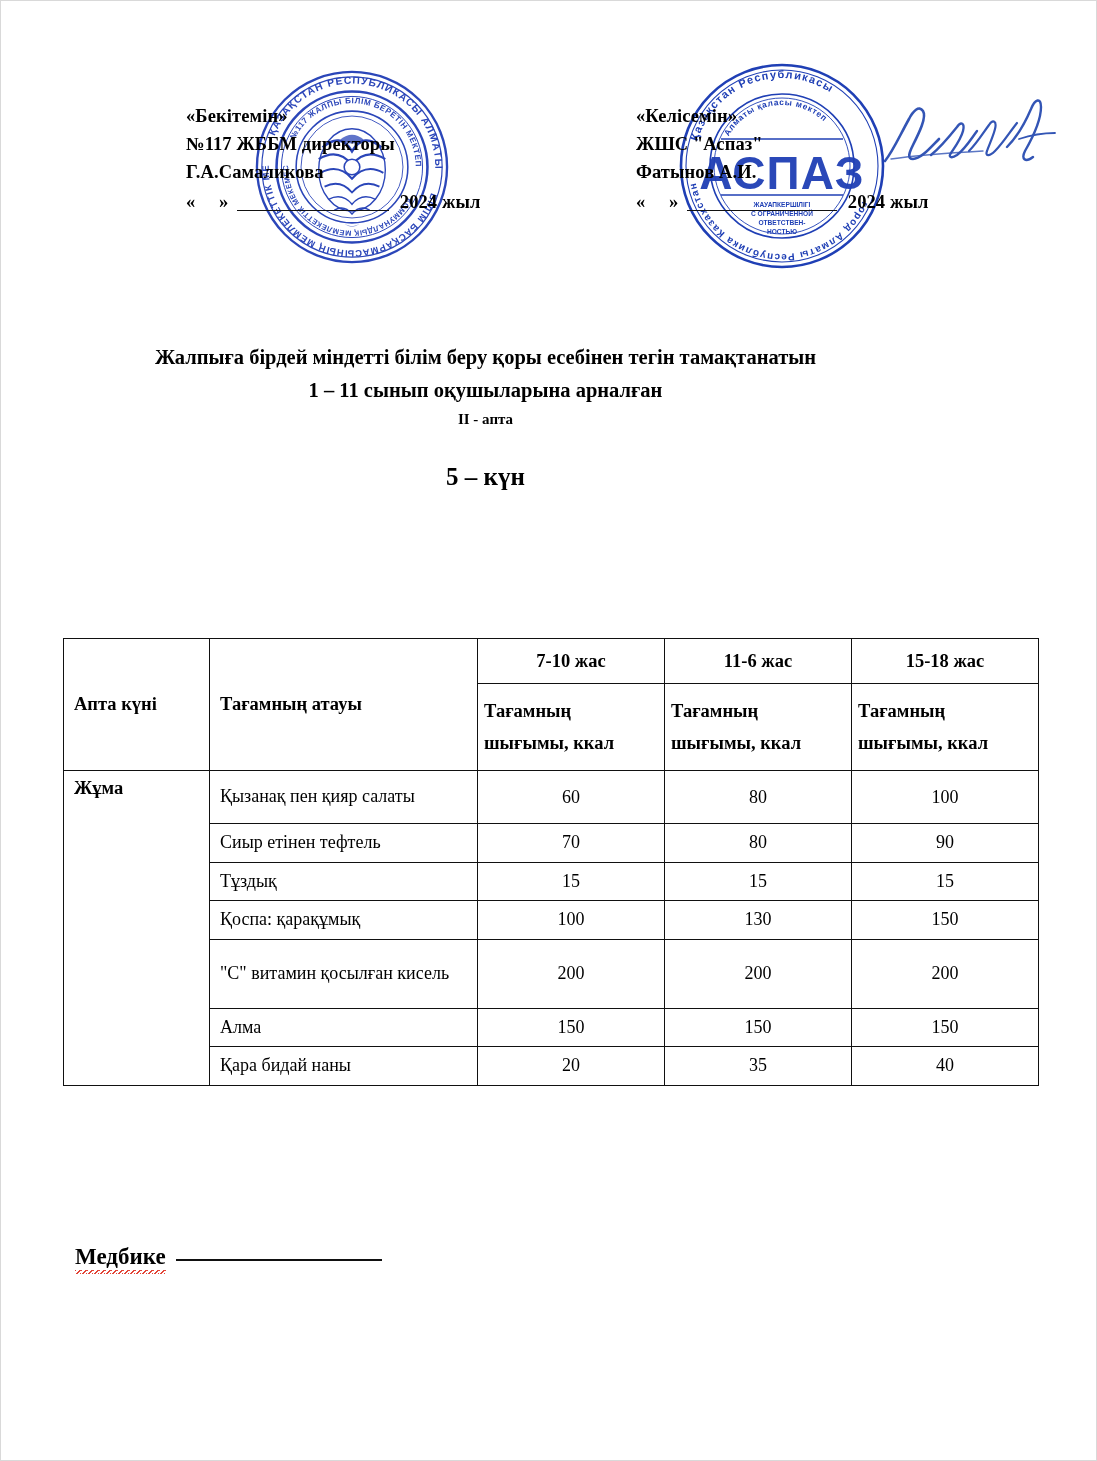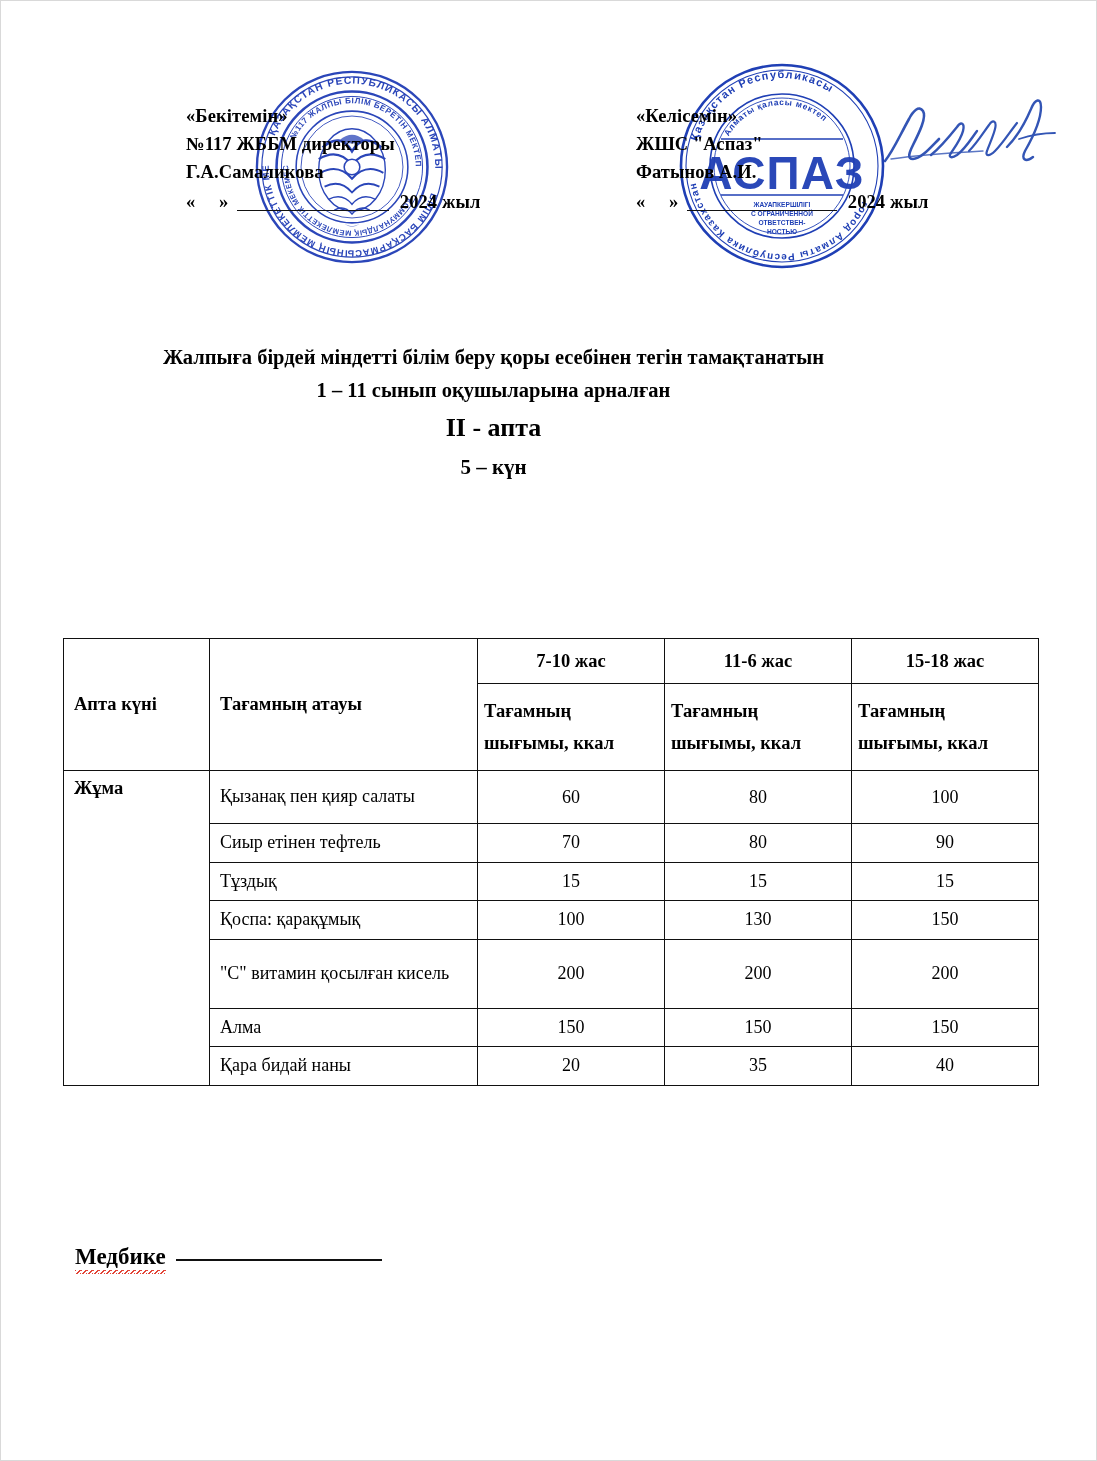--- a/index.html
+++ b/index.html
@@ -54,32 +54,32 @@
     z-index: 3;
     pointer-events: none;
   }
   .stamp-left  { left: 253px; top: 68px;  width: 196px; height: 196px; }
   .stamp-right { left: 676px; top: 60px;  width: 210px; height: 210px; }
   .signature   { left: 878px; top: 88px;  width: 190px; height: 100px; z-index: 5;}
 
   
   .doc-title {
     position: absolute;
-    left: 8px;
+    left: 0;
     top: 340px;
     width: 969px;
     text-align: center;
     font-weight: bold;
     line-height: 1.62;
   }
   .doc-title .t1 { font-size: 20.5px; display: block; }
   .doc-title .t2 { font-size: 20.5px; display: block; }
   .doc-title .t3 { font-size: 21px;   display: block; letter-spacing: 0.3px;}
-  .doc-title .t4 { font-size: 26px; display: block; }
-  .doc-title .t5 { font-size: 21px; display: block; }
+  .doc-title .t4 { font-size: 15px; display: block; }
+  .doc-title .t5 { font-size: 25px; display: block; margin-top: 25px; }
 
   
   .menu-table {
     position: absolute;
     left: 62px;
     top: 637px;
     width: 975px;
     border-collapse: collapse;
     table-layout: fixed;
     font-size: 18px;

